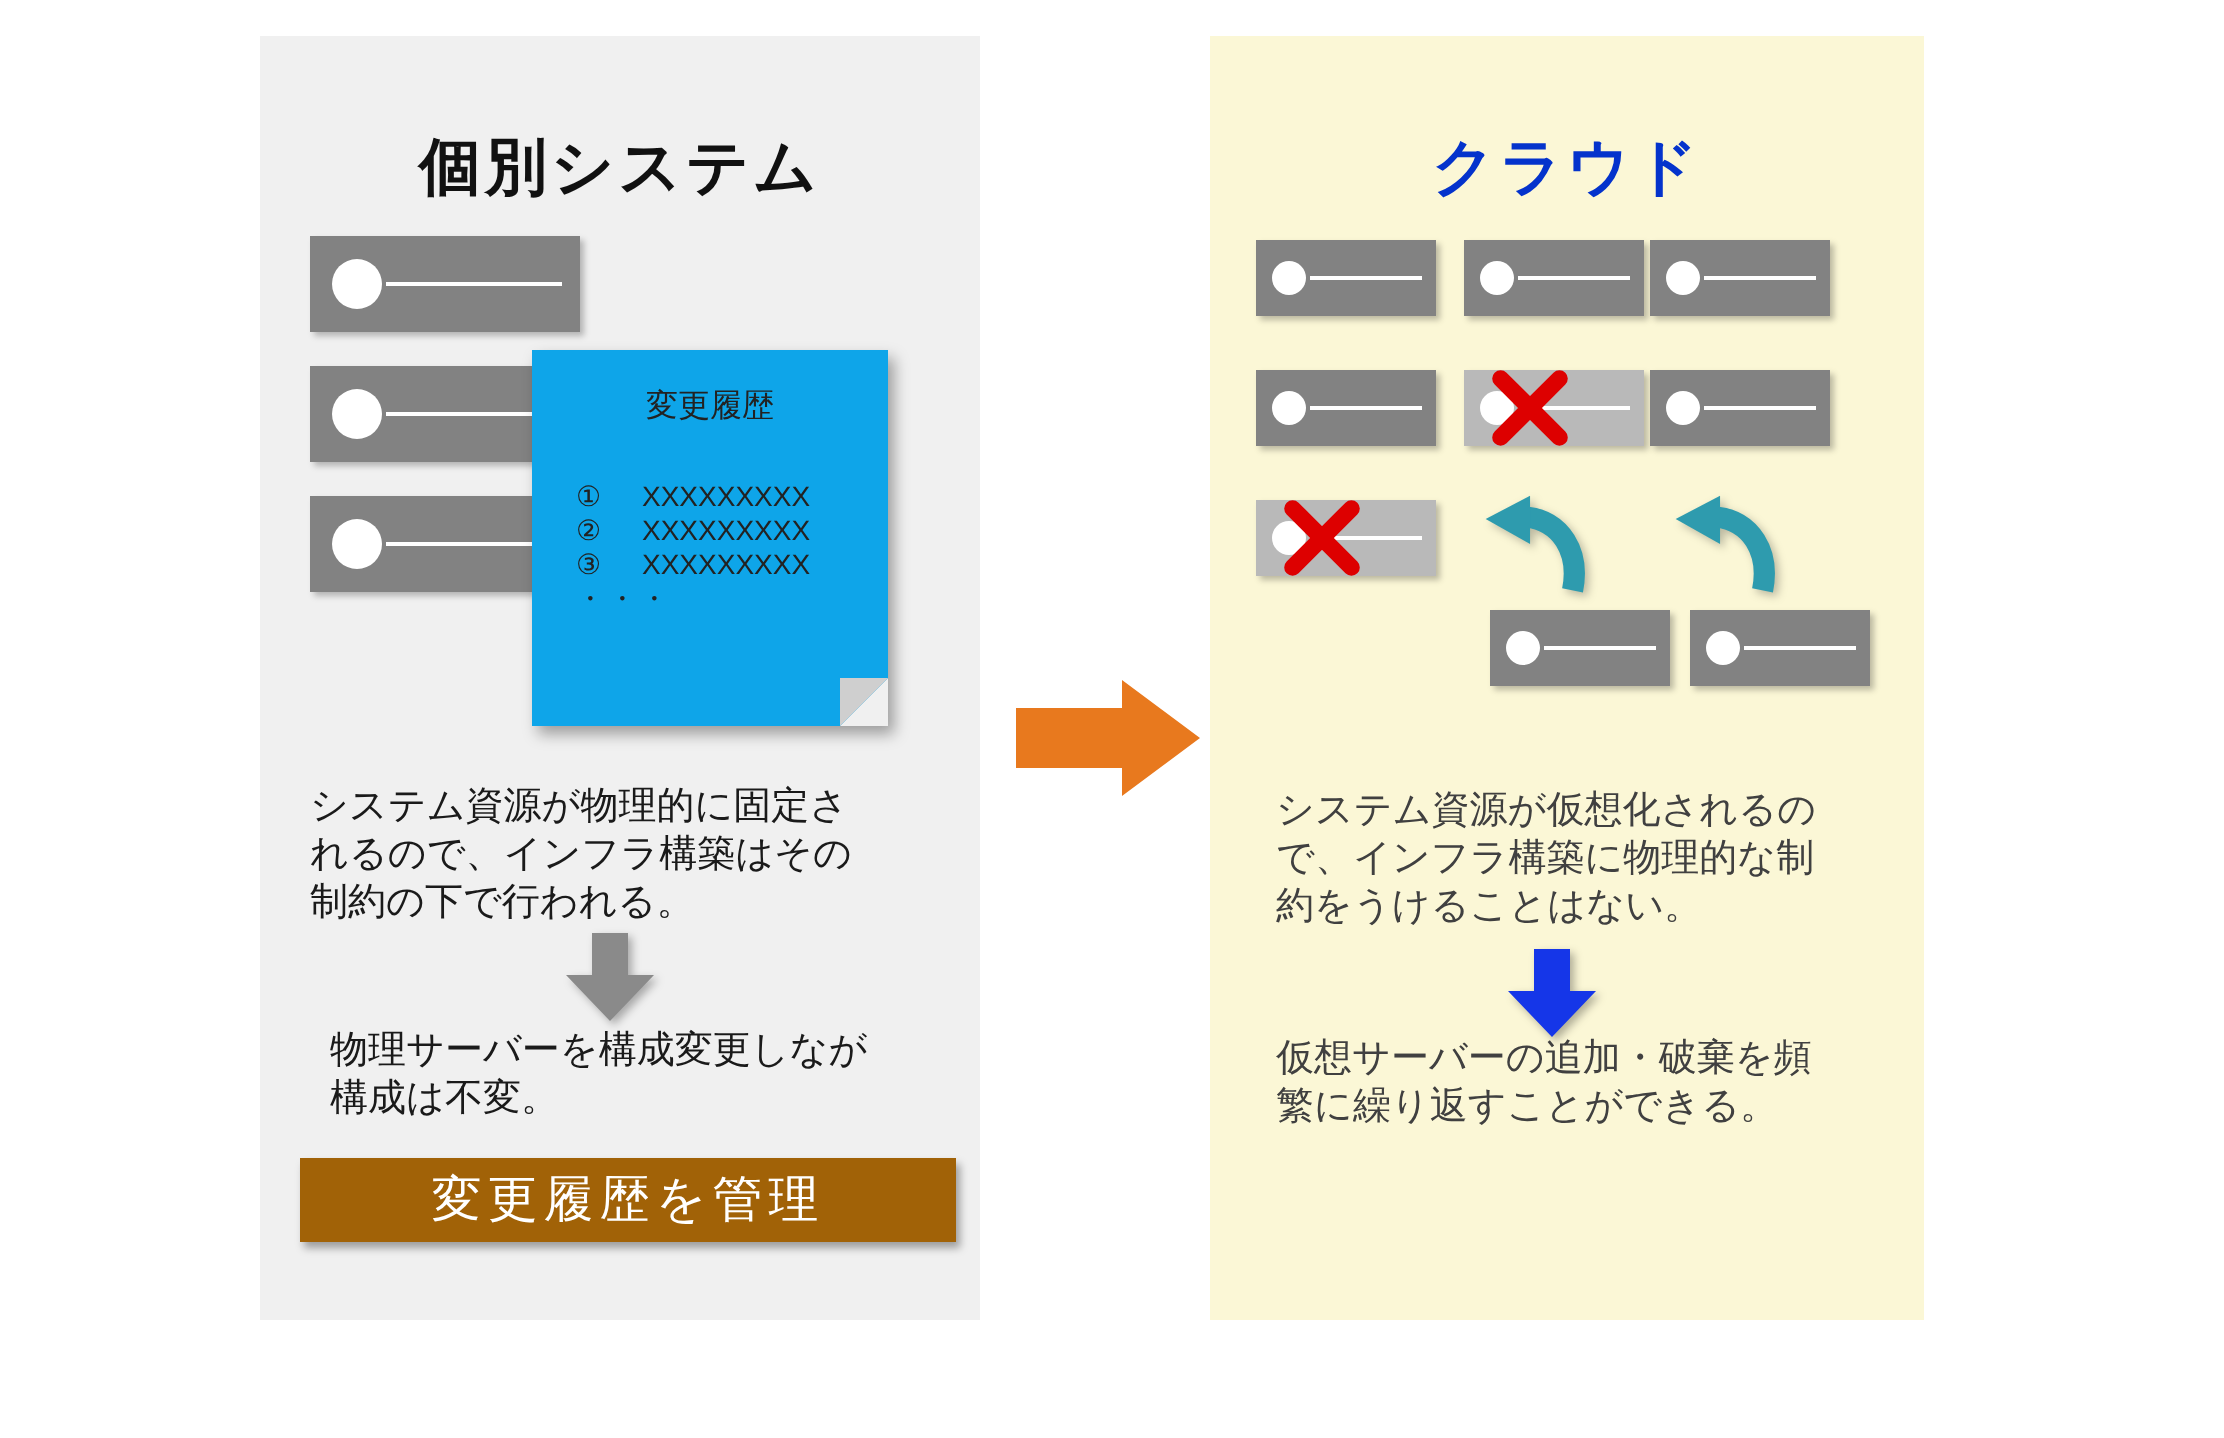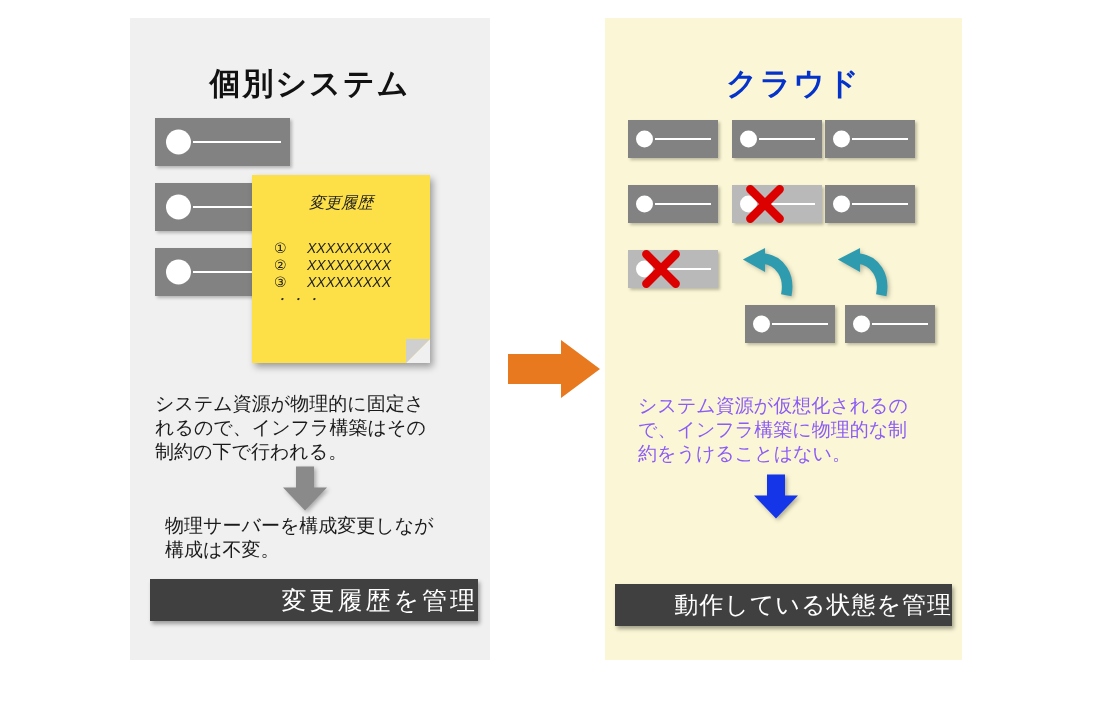--- a/index.html
+++ b/index.html
@@ -6,66 +6,66 @@
   body{font-family:"Liberation Sans","DejaVu Sans",sans-serif;}
   .stage{position:relative;width:1020px;height:719px;background:#ffffff;overflow:hidden;}
 
   .panel{position:absolute;top:18px;height:642px;}
   .panel-left{left:130px;width:360px;background:#F0F0F0;}
   .panel-right{left:605px;width:357px;background:#FBF7D6;}
 
   .panel-title{position:absolute;top:24px;left:0;width:100%;text-align:center;
     font-size:31px;font-weight:bold;letter-spacing:2px;}
   .panel-title.left{color:#111111;}
-  .panel-title.right{color:#0433CC;padding-left:10px;}
+  .panel-title.right{color:#0433CC;}
 
   
   .server{position:absolute;background:#828282;box-shadow:2px 2px 3px rgba(0,0,0,.25);}
   .server.lg{width:135px;height:48px;}
   .server.sm{width:90px;height:38px;}
   .server.dead{background:#B9B9B9;}
   .server .dot{position:absolute;top:50%;transform:translateY(-50%);border-radius:50%;background:#ffffff;}
   .server.lg .dot{left:11px;width:25px;height:25px;}
   .server.sm .dot{left:8px;width:17px;height:17px;}
   .server .line{position:absolute;top:50%;transform:translateY(-50%);height:2px;background:#ffffff;}
   .server.lg .line{left:38px;right:9px;}
   .server.sm .line{left:27px;right:7px;}
   .server .cross{position:absolute;left:12px;top:-2px;width:42px;height:42px;}
 
   
-  .note{position:absolute;left:122px;top:157px;width:178px;height:188px;background:#fde047;
-    box-shadow:3px 4px 7px rgba(0,0,0,.35);font-style:italic;}
+  .note{position:absolute;left:136px;top:157px;width:178px;height:188px;background:#0ea5e9;
+    box-shadow:3px 4px 7px rgba(0,0,0,.35);}
   .note-title{margin-top:18px;text-align:center;font-size:16px;color:#222;}
   .note-body{margin-top:26px;padding-left:22px;font-size:14px;color:#222;}
   .note-row{display:flex;line-height:17px;}
   .note-row .num{width:33px;}
   .note-more{line-height:17px;letter-spacing:2px;}
   .fold-cover{position:absolute;right:0;bottom:0;width:0;height:0;
     border-bottom:24px solid #F0F0F0;border-left:24px solid transparent;}
   .fold{position:absolute;right:0;bottom:0;width:0;height:0;
     border-top:24px solid #CFCFCF;border-right:24px solid transparent;}
 
   
   .para{position:absolute;margin:0;font-size:19px;line-height:24px;white-space:pre-line;}
   .para.dark{color:#1a1a1a;}
-  .para.blue{color:#8b5cf6;}
+  .para.blue{color:#404040;}
 
   
   .bubble{position:absolute;left:-72px;top:451px;width:170px;height:27px;background:#9C9C9C;
     color:#fff;font-size:14px;text-align:center;line-height:27px;box-shadow:2px 2px 4px rgba(0,0,0,.3);}
   .bubble-tail{position:absolute;right:-19px;top:7px;width:0;height:0;
     border-left:20px solid #9C9C9C;border-top:14px solid transparent;}
 
   
   .down-arrow{position:absolute;width:46px;height:46px;filter:drop-shadow(2px 2px 2px rgba(0,0,0,.3));}
   .flow-arrow{position:absolute;left:508px;top:337px;width:94px;height:64px;}
   .teal-arrow{position:absolute;width:56px;height:56px;filter:drop-shadow(2px 2px 2px rgba(0,0,0,.25));}
 
   
-  .banner{position:absolute;background:#404040;color:#ffffff;text-align:right;
+  .banner{position:absolute;background:#a16207;color:#ffffff;text-align:center;
     box-shadow:2px 3px 4px rgba(0,0,0,.35);}
   .banner.left{left:20px;top:561px;width:328px;height:42px;line-height:42px;font-size:25px;letter-spacing:3px;}
   .banner.right{left:10px;top:566px;width:337px;height:42px;line-height:42px;font-size:24px;letter-spacing:1px;}
 
   
   .callout-blue{position:absolute;left:277px;top:436px;width:184px;height:46px;background:#1536E8;
     color:#fff;text-align:center;box-shadow:2px 3px 4px rgba(0,0,0,.35);}
   .callout-blue .c-title{font-size:16px;font-weight:bold;margin-top:5px;}
   .callout-blue .c-sub{font-size:12px;margin-top:1px;}
   .callout-tail{position:absolute;left:-19px;bottom:-6px;width:0;height:0;
@@ -191,17 +191,18 @@
 
     <p class="para blue" style="left:33px;top:376px;">システム資源が仮想化されるの
 で、インフラ構築に物理的な制
 約をうけることはない。</p>
 
     <svg class="down-arrow" style="left:148px;top:456px;" viewBox="0 0 46 45">
       <polygon points="14,0 32,0 32,21 45,21 23,44 1,21 14,21" fill="#1536E8"></polygon>
     </svg>
 
 
-
-    <div class="banner right">動作している状態を管理</div>
+    <p class="para blue" style="left:33px;top:500px;">仮想サーバーの追加・破棄を頻
+繁に繰り返すことができる。</p>
+
   </section>
 
 </div>
 
 </body></html>

